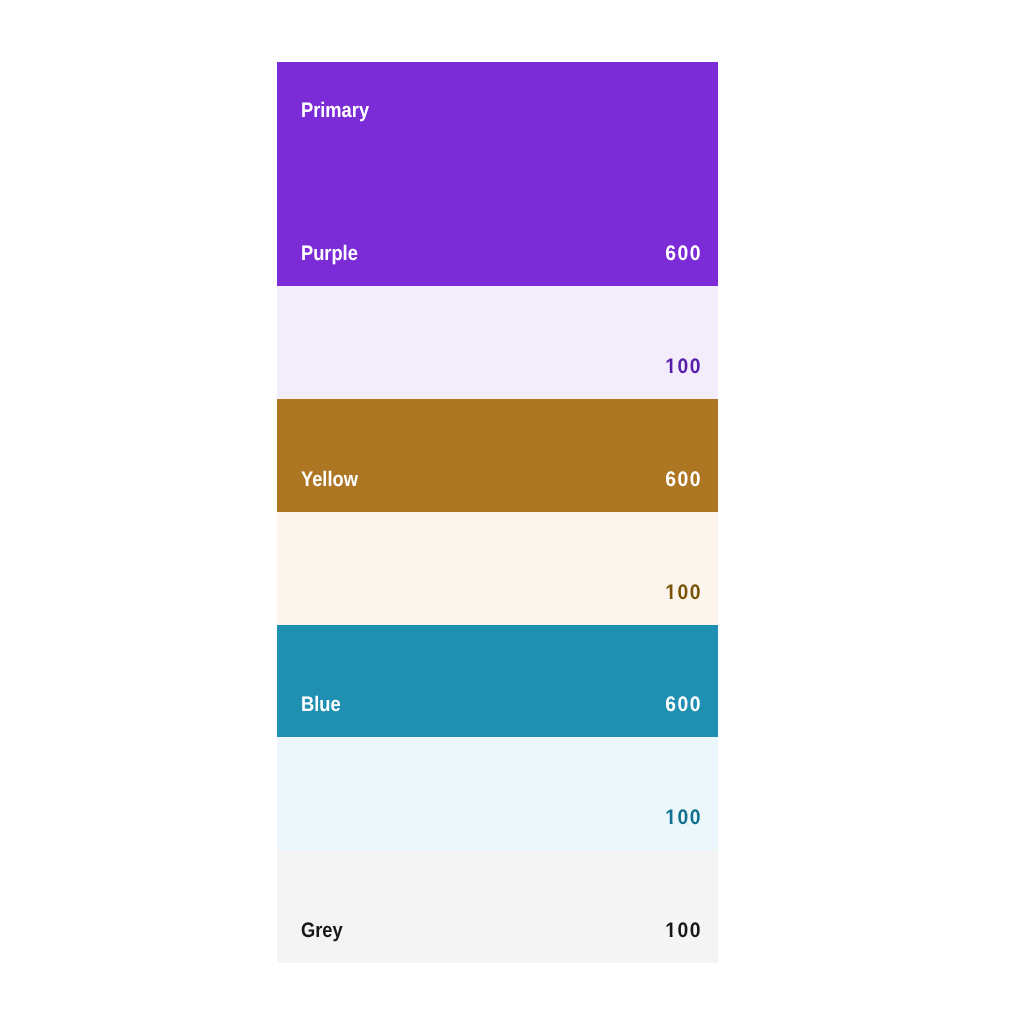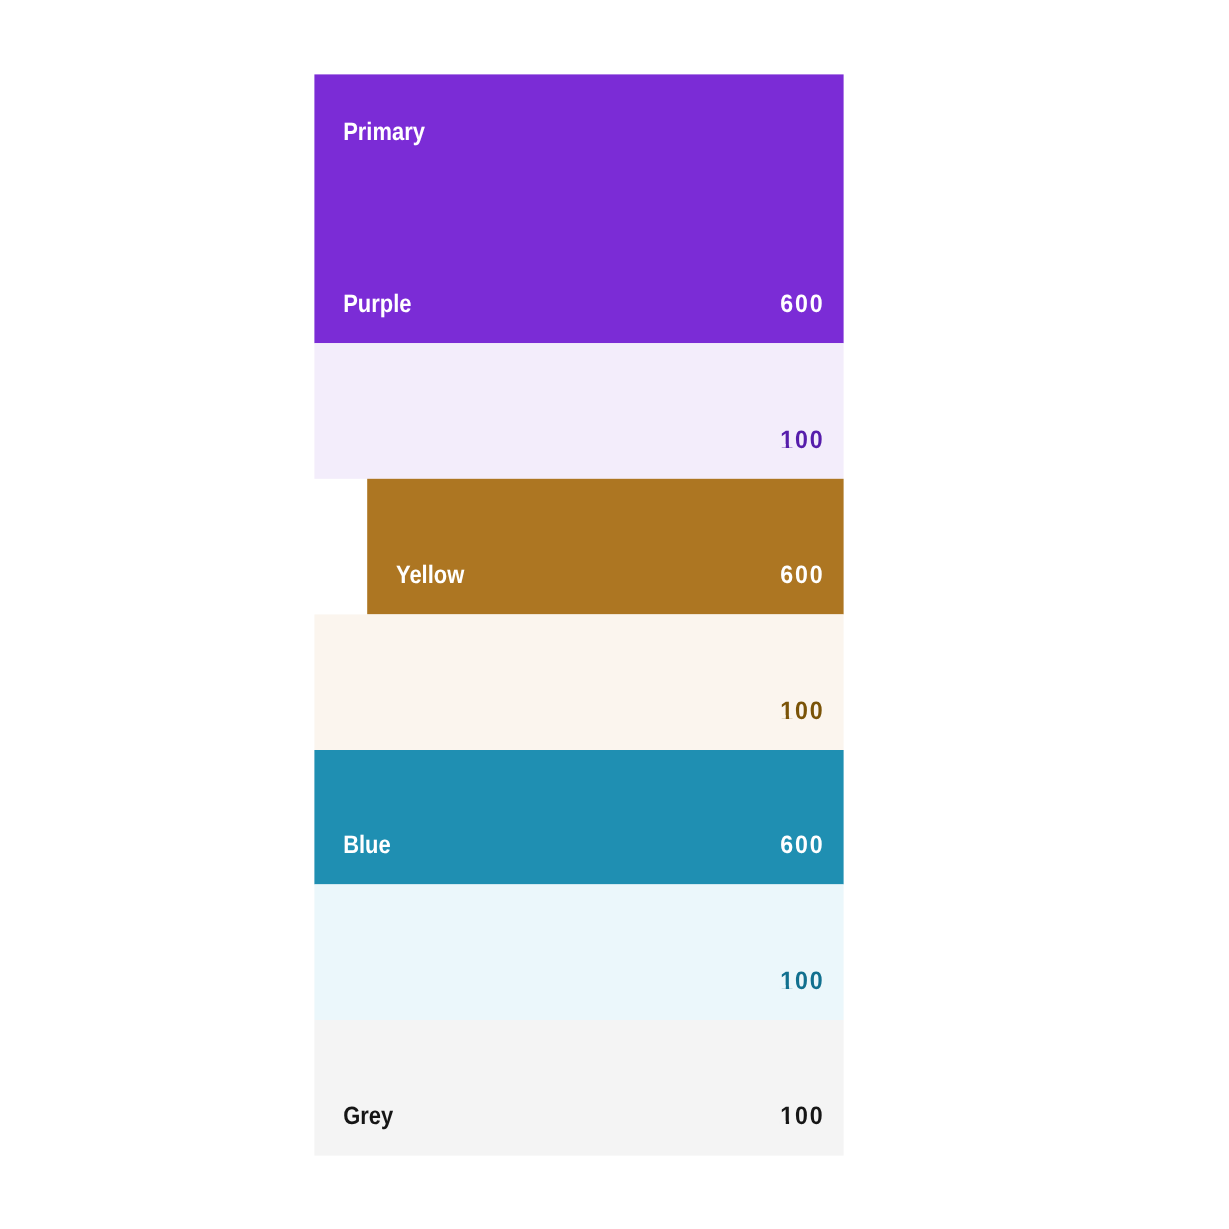--- a/index.html
+++ b/index.html
@@ -1,21 +1,21 @@
 <!DOCTYPE html>
 <html><head>
 <meta charset="utf-8">
 <title>Colour Palette</title>
 <style>
   html,body{margin:0;padding:0;width:1024px;height:1024px;overflow:hidden;background:#ffffff;}
   body{font-family:"Liberation Sans",sans-serif;-webkit-font-smoothing:antialiased;text-rendering:geometricPrecision;}
 
   .canvas{position:absolute;left:0;top:0;width:1024px;height:1024px;background:#ffffff;}
 
-  .palette{position:absolute;left:262px;top:62px;width:441px;}
+  .palette{position:absolute;left:277px;top:62px;width:441px;}
 
   .swatch{position:relative;box-sizing:border-box;overflow:hidden;
           background:var(--sw);color:var(--fg);}
 
   .lbl{position:absolute;font-weight:700;font-size:21px;line-height:21px;white-space:nowrap;display:block;}
   .name{left:24px;bottom:22px;transform:scale3d(0.87,1,1);transform-origin:left bottom;}
   .tone{right:16.2px;bottom:22px;letter-spacing:1.65px;transform:scale3d(0.92,1,1);transform-origin:right bottom;}
   .caption{left:24px;top:38px;transform:scale3d(0.87,1,1);transform-origin:left top;}
 
   
@@ -34,21 +34,21 @@
       <span class="lbl caption">Primary</span>
       <span class="lbl name">Purple</span>
       <span class="lbl tone">600</span>
     </div>
 
     <div class="swatch" style="--sw: #F3EDFB; --fg: #561DAB; height: 112.85px;">
       <span class="lbl name"></span>
       <span class="lbl tone one">100</span>
     </div>
 
-    <div class="swatch" style="--sw: #AD7622; --fg: #FFFFFF; height: 112.85px; margin-left: 44px;">
+    <div class="swatch" style="--sw: #AD7622; --fg: #FFFFFF; height: 112.85px;">
       <span class="lbl name">Yellow</span>
       <span class="lbl tone">600</span>
     </div>
 
     <div class="swatch" style="--sw: #FBF5EE; --fg: #7A5307; height: 112.85px;">
       <span class="lbl name"></span>
       <span class="lbl tone one">100</span>
     </div>
 
     <div class="swatch" style="--sw: #1F8FB2; --fg: #FFFFFF; height: 112.85px;">

